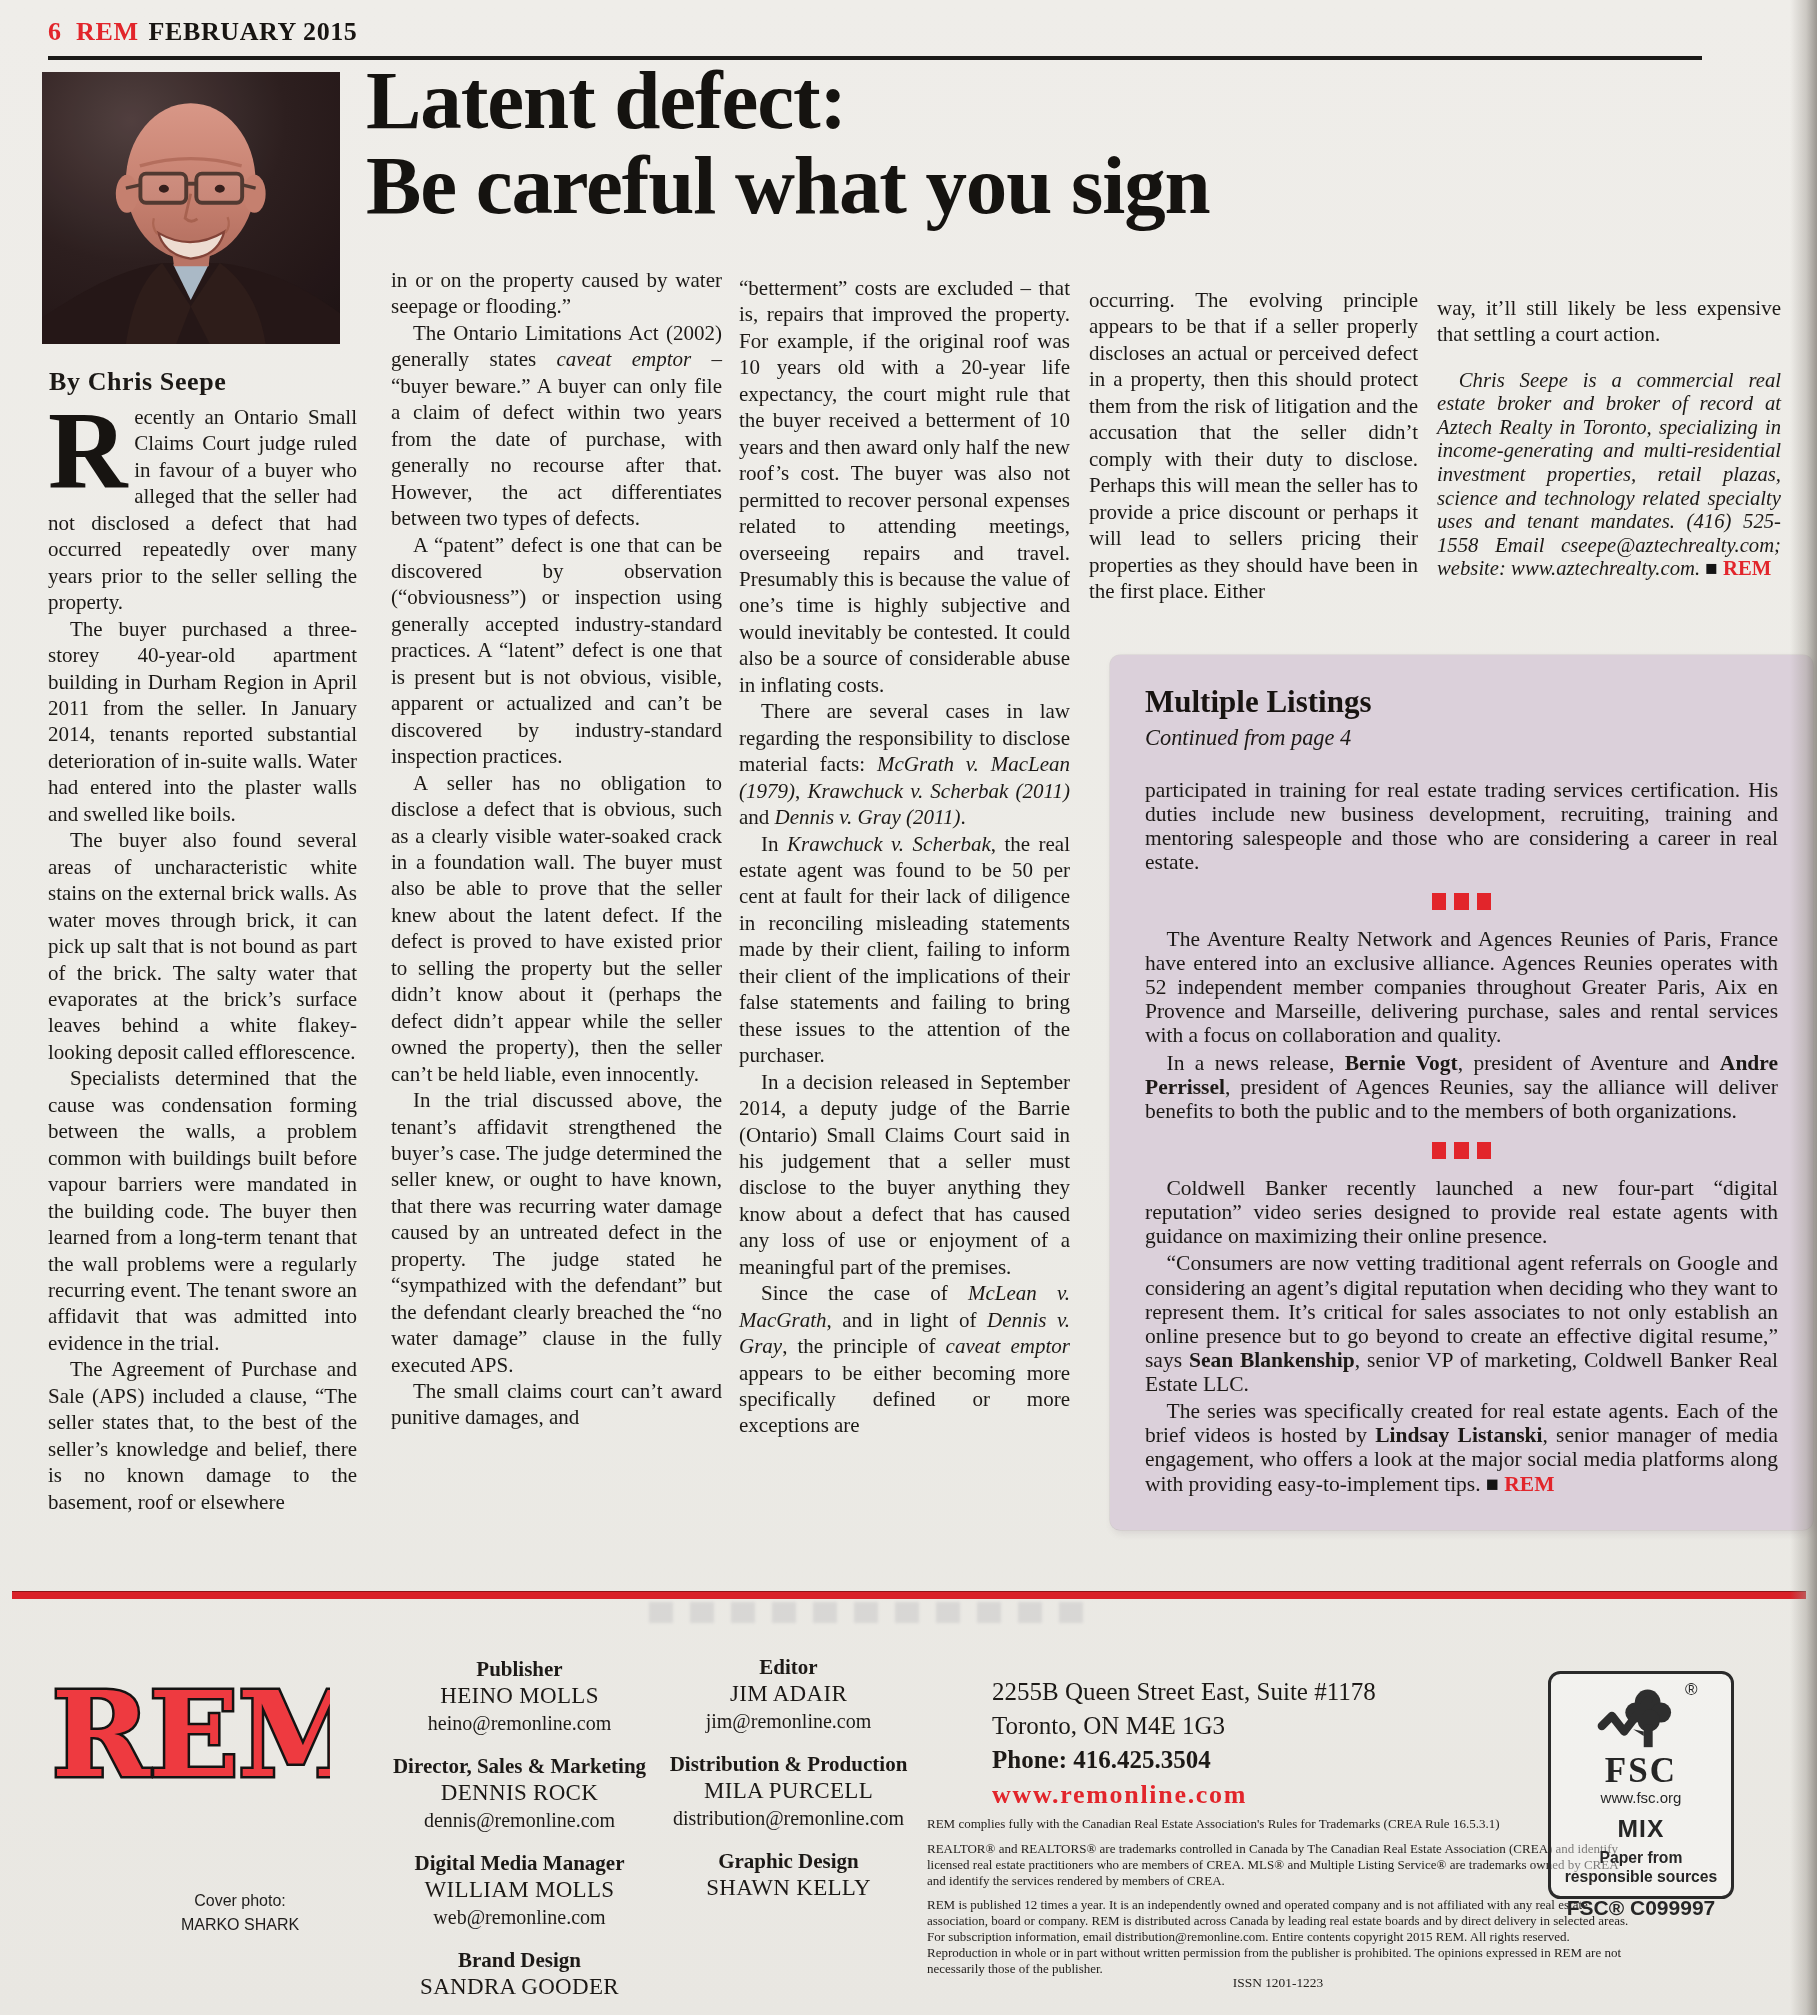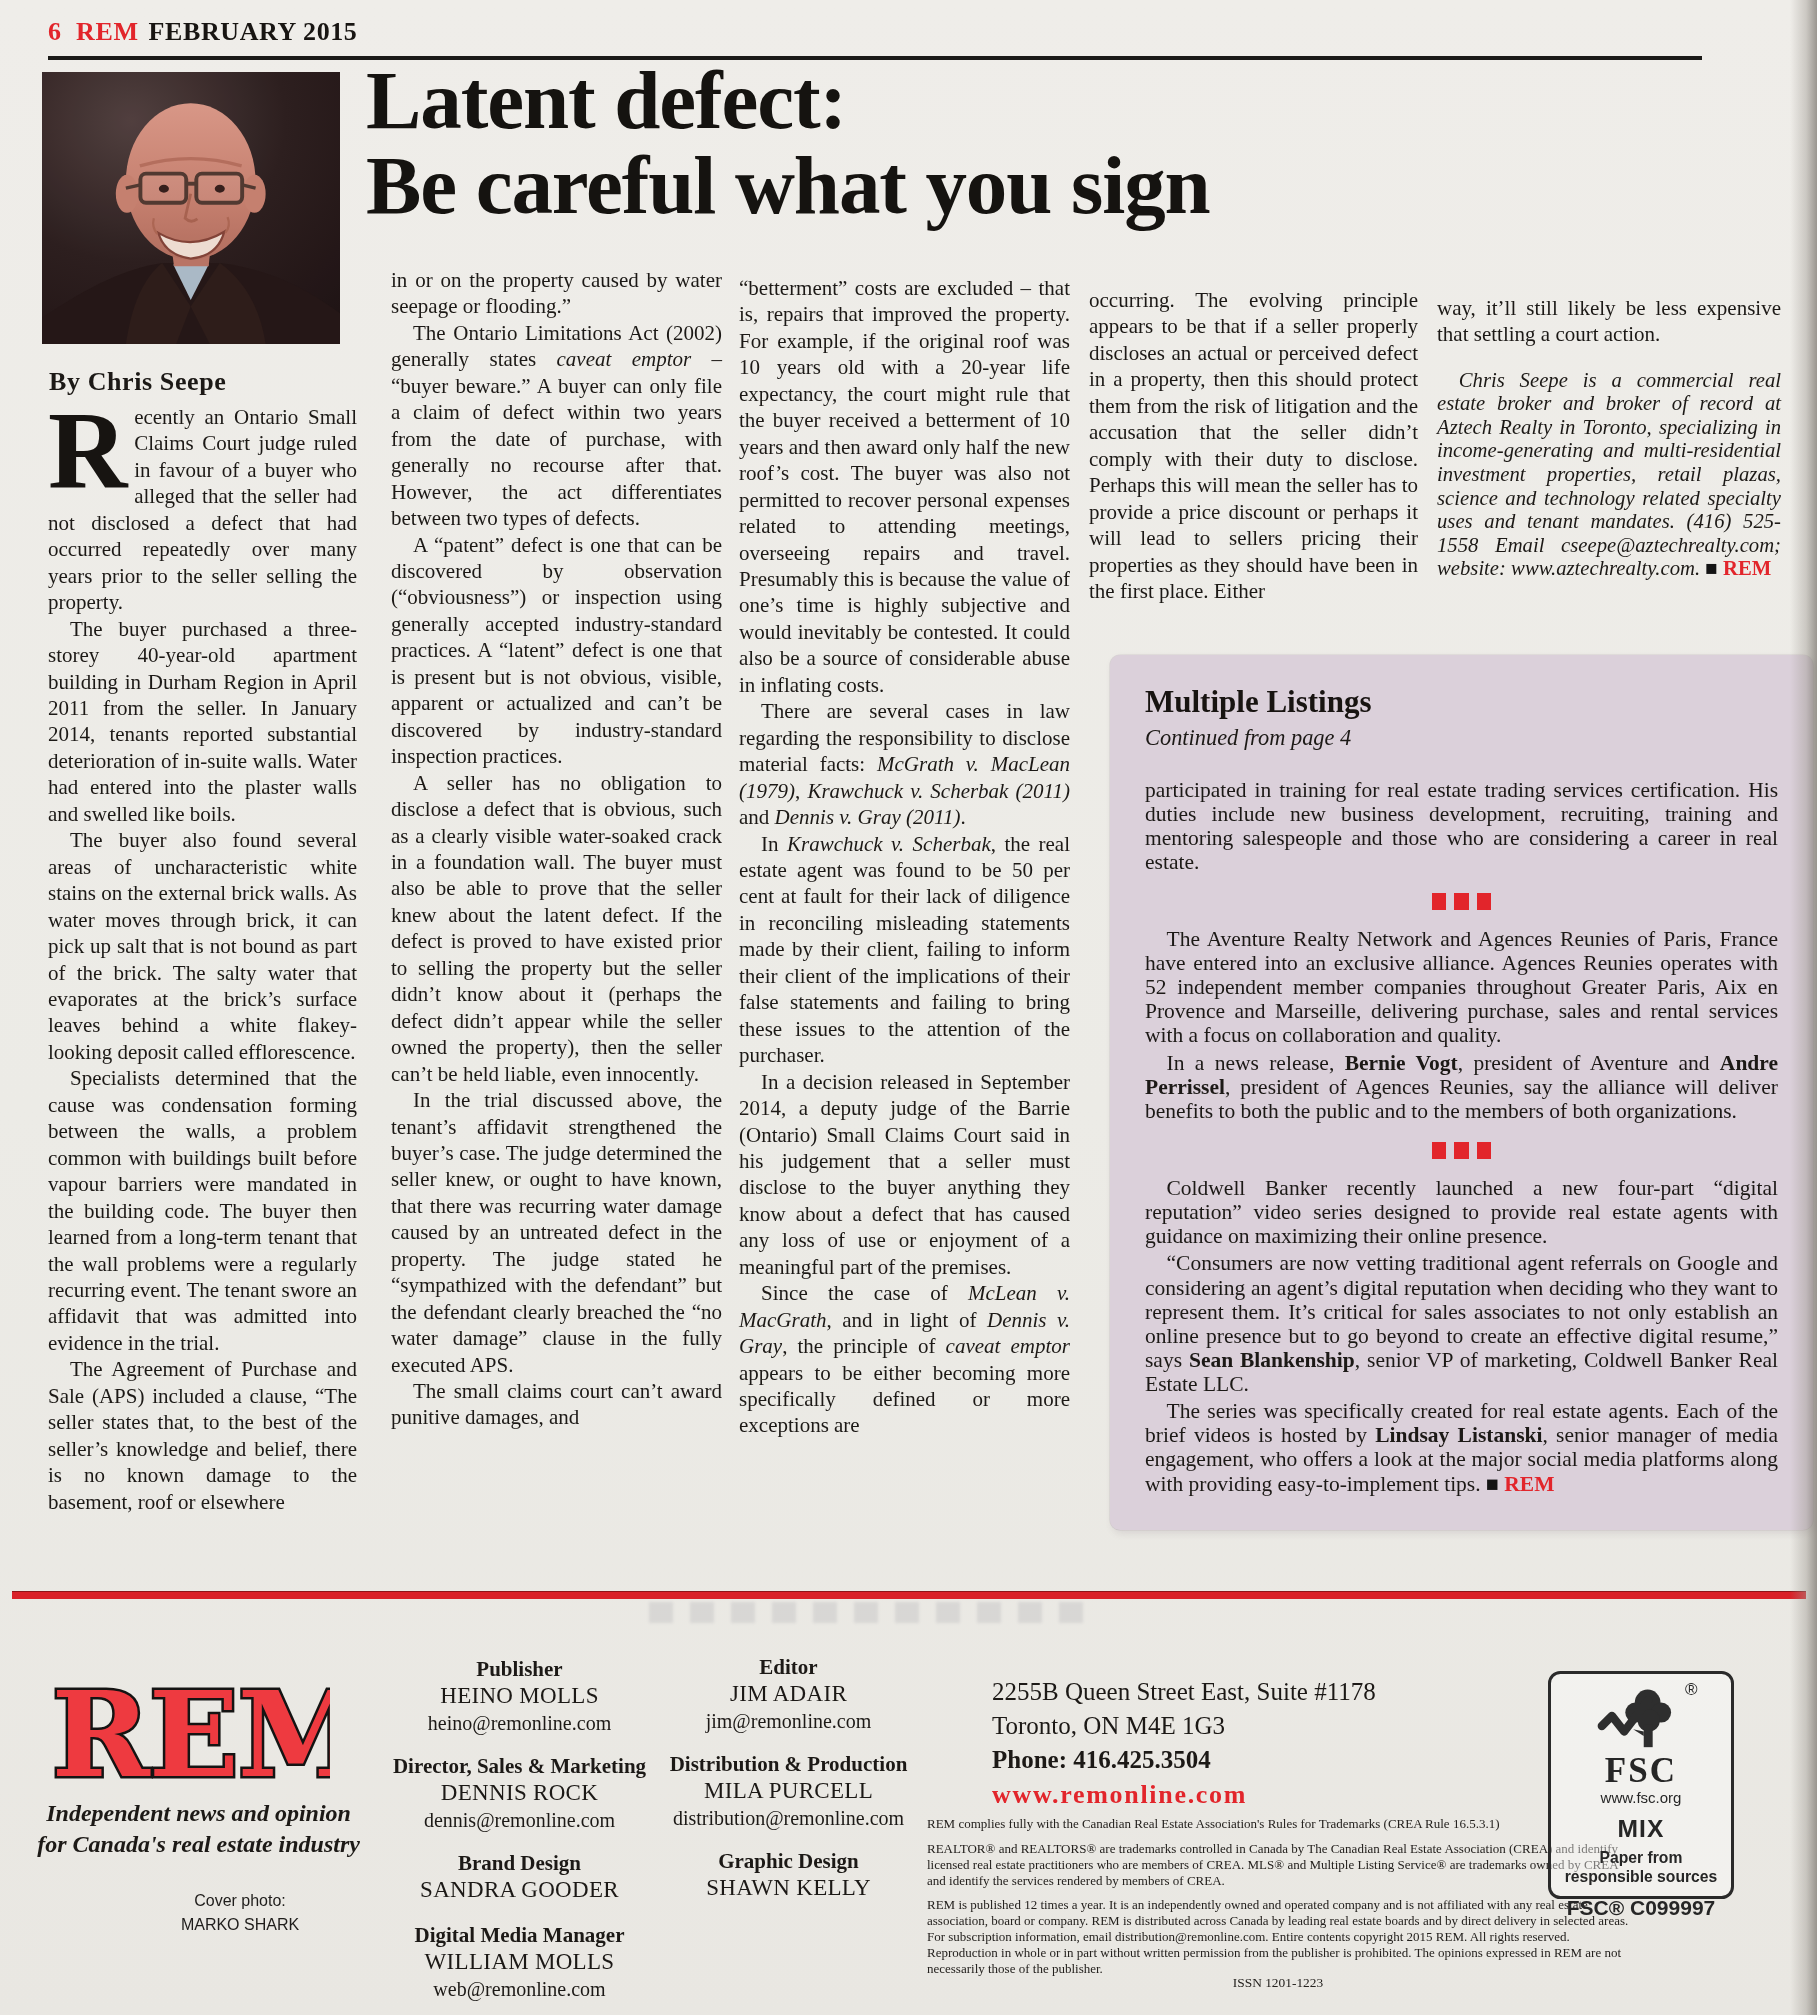--- a/index.html
+++ b/index.html
@@ -209,48 +209,44 @@
         <p class="para indent"><span class="seg-n">The series was specifically created for real estate agents. Each of the brief videos is hosted by </span><span class="seg-b">Lindsay Listanski</span><span class="seg-n">, senior manager of media engagement, who offers a look at the major social media platforms along with providing easy-to-implement tips.</span><span class="seg-sq">  ■ </span><span class="seg-rem">REM</span></p>
       </div>
   </section>
 
   <div class="red-rule"></div>
   <div class="bleed"></div>
 
   <svg class="rem-logo" viewBox="0 0 500 215">
     <text x="2" y="188">REM</text>
   </svg>
-  <div class="tagline">
-    <div>Independent news and opinion</div>
-    <div>for Canada's real estate industry</div>
-  </div>
   <div class="coverphoto">
     <div>Cover photo:</div>
     <div>MARKO SHARK</div>
   </div>
 
   <div class="staff staff-left">
       <div class="staff-block">
         <div class="role">Publisher</div>
         <div class="name">HEINO MOLLS</div>
         <div class="email">heino@remonline.com</div>
       </div>
       <div class="staff-block">
         <div class="role">Director, Sales &amp; Marketing</div>
         <div class="name">DENNIS ROCK</div>
         <div class="email">dennis@remonline.com</div>
       </div>
       <div class="staff-block">
-        <div class="role">Brand Design</div>
-        <div class="name">SANDRA GOODER</div>
-      </div>
-      <div class="staff-block">
         <div class="role">Digital Media Manager</div>
         <div class="name">WILLIAM MOLLS</div>
         <div class="email">web@remonline.com</div>
+      </div>
+      <div class="staff-block">
+        <div class="role">Brand Design</div>
+        <div class="name">SANDRA GOODER</div>
       </div>
     </div>
   <div class="staff staff-right">
       <div class="staff-block">
         <div class="role">Editor</div>
         <div class="name">JIM ADAIR</div>
         <div class="email">jim@remonline.com</div>
       </div>
       <div class="staff-block">
         <div class="role">Distribution &amp; Production</div>

